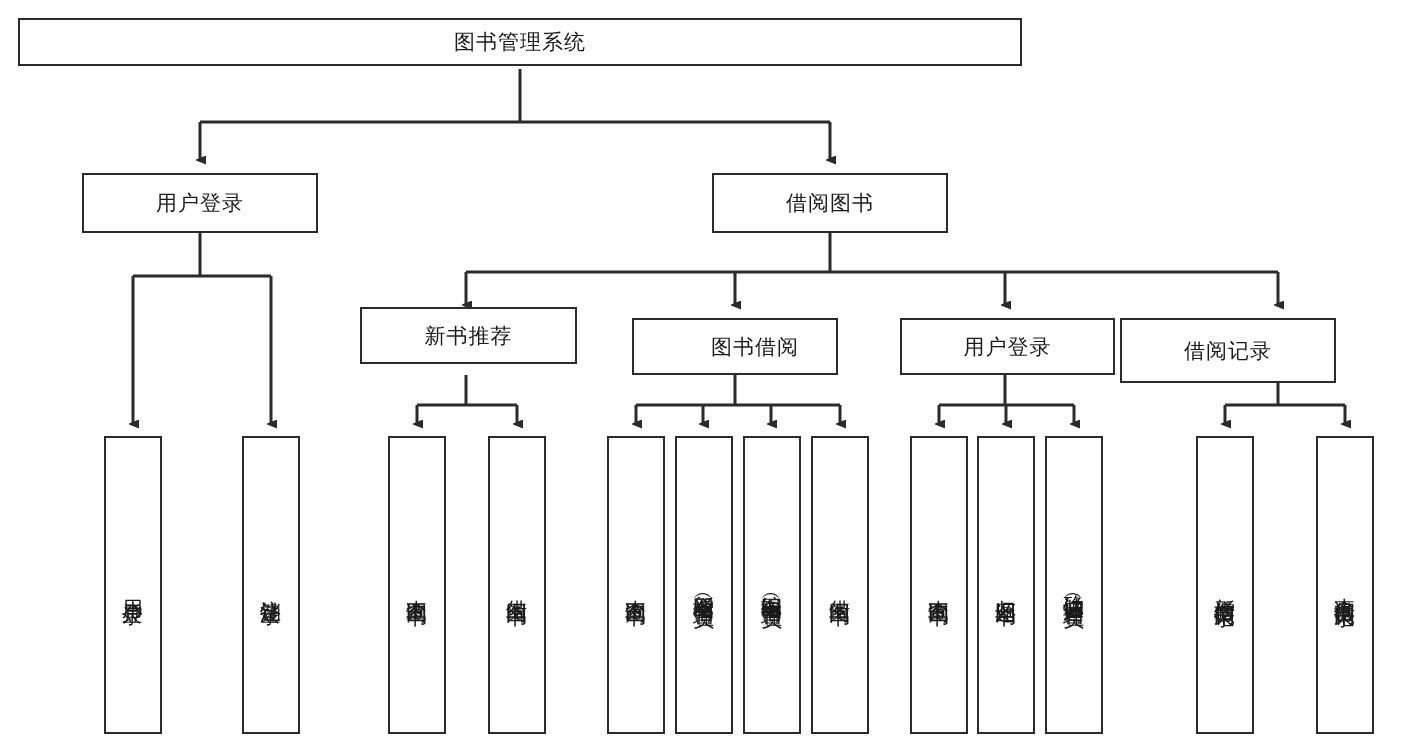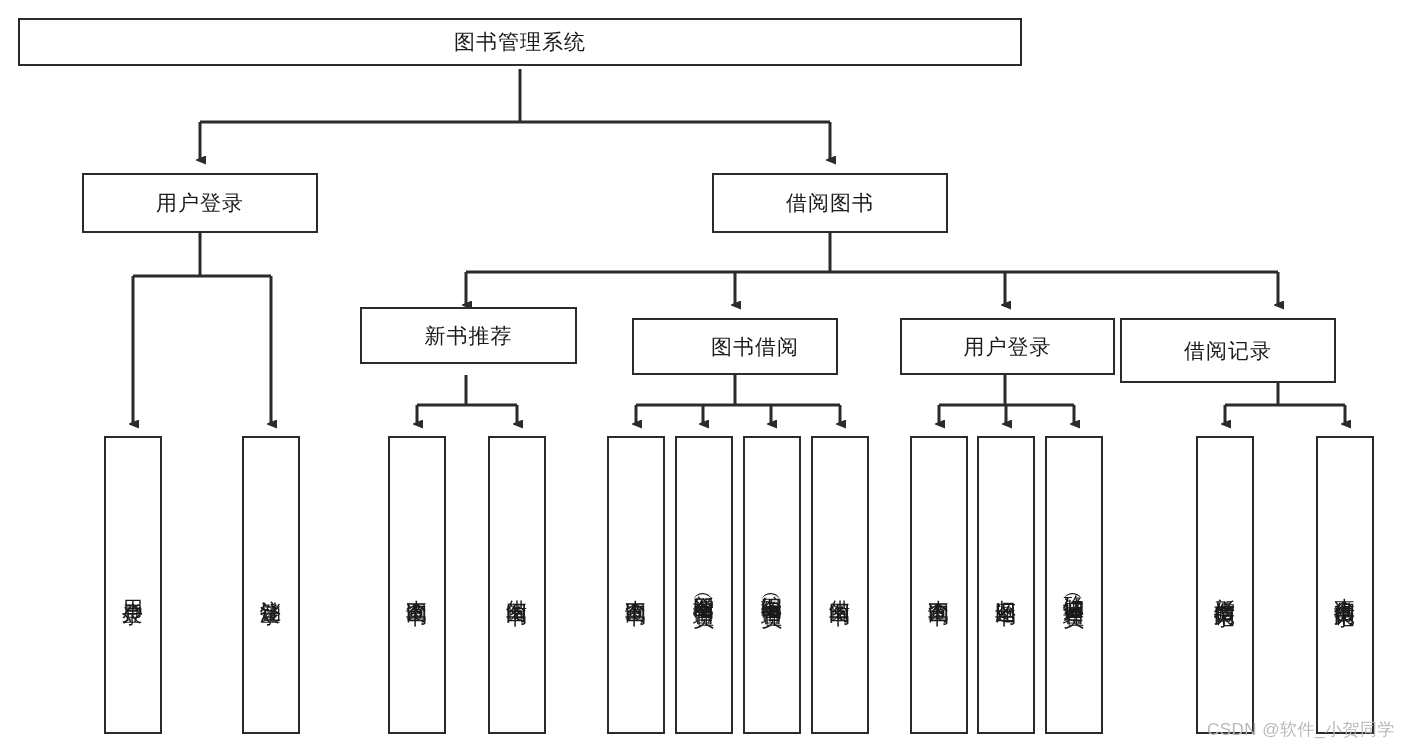--- a/index.html
+++ b/index.html
@@ -179,15 +179,14 @@
     <span class="vtext">确认归还（管理员）</span>
   </div>
 
   <div class="node v" style="left:1196px; top:436px; width:58px; height:298px;">
     <span class="vtext">新增借阅记录</span>
   </div>
   <div class="node v" style="left:1316px; top:436px; width:58px; height:298px;">
     <span class="vtext">查询借阅记录</span>
   </div>
 
-  <div id="watermark">CSDN @软件_小贺同学</div>
 
 </div>
 
 </body></html>

